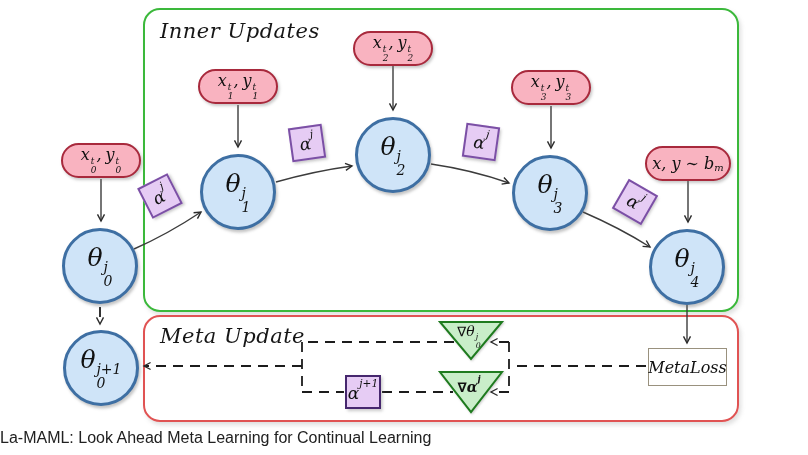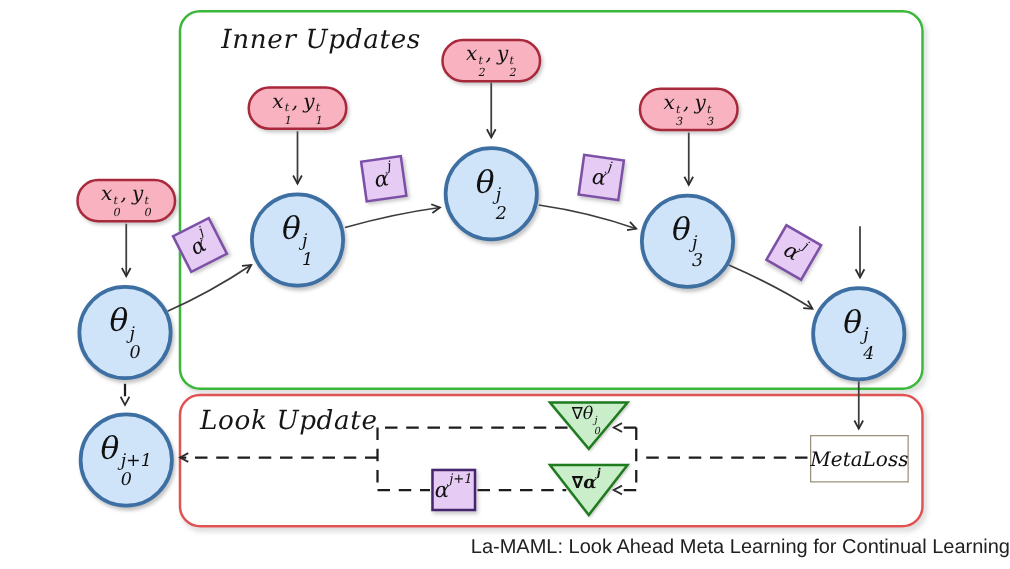--- a/index.html
+++ b/index.html
@@ -5,21 +5,21 @@
   html,body{margin:0;padding:0;background:#ffffff;}
   .canvas{position:relative;width:808px;height:455px;background:#fff;overflow:hidden;
           font-family:"DejaVu Serif",serif;color:#111;}
 
   
   .gbox{position:absolute;border-radius:17px;background:transparent;
         box-shadow:2px 3px 4px rgba(140,140,140,.28);}
   .inner-box{left:143px;top:8px;width:592px;height:300px;border:2.5px solid var(--inner-border,#3bb83b);}
   .meta-box{left:143px;top:315px;width:592px;height:103px;border:2.5px solid var(--meta-border,#e05353);}
   .box-title{position:absolute;font-style:italic;font-size:21px;letter-spacing:.5px;color:#161616;}
-  .t-inner{left:160px;top:19px;margin-left:17px;}
+  .t-inner{left:160px;top:19px;}
   .t-meta{left:160px;top:324px;}
 
   
   svg.wires{position:absolute;left:0;top:0;z-index:3;}
   .sl{stroke:#3c3c3c;stroke-width:1.4;fill:none;}
   .dl{stroke:#1c1c1c;stroke-width:1.8;fill:none;stroke-dasharray:10 7;}
   .tri{fill:var(--grad-fill,#c9eec9);stroke:var(--grad-border,#1e7b1e);stroke-width:2;
        filter:drop-shadow(1px 1.5px 1px rgba(110,110,110,.35));}
 
   
@@ -56,32 +56,32 @@
   .gl{position:absolute;z-index:6;text-align:center;font-size:14px;font-style:italic;white-space:nowrap;}
   .nab{font-family:"DejaVu Sans",sans-serif;font-style:normal;font-size:0.95em;}
 
   
   .mlbox{position:absolute;left:648px;top:348px;width:79px;height:38px;z-index:4;
          background:#fff;border:1.5px solid var(--metaloss-border,#99917e);box-sizing:border-box;
          display:flex;align-items:center;justify-content:center;text-align:right;}
   .mll{font-size:16px;font-style:italic;white-space:nowrap;}
 
   
-  .caption{position:absolute;left:0;top:429px;width:808px;text-align:right;
+  .caption{position:absolute;left:0;top:429px;width:808px;text-align:left;
            font-family:"Liberation Sans",sans-serif;font-size:16px;color:#212121;z-index:2;}
 </style>
 </head>
 <body>
 
 <div class="canvas">
 
   <div class="gbox inner-box"></div>
   <div class="gbox meta-box"></div>
   <span class="box-title t-inner">Inner Updates</span>
-  <span class="box-title t-meta">Look Update</span>
+  <span class="box-title t-meta">Meta Update</span>
 
   <svg class="wires" width="808" height="455">
     <defs>
       <marker id="ar" markerWidth="10" markerHeight="10" refX="7.6" refY="4.5" orient="auto" markerUnits="userSpaceOnUse">
         <path d="M1,1 L7.6,4.5 L1,8" fill="none" stroke="#2d2d2d" stroke-width="1.4"></path>
       </marker>
     </defs>
 
     <path class="sl" marker-end="url(#ar)" d="M101,179 L101,221"></path>
     <path class="sl" marker-end="url(#ar)" d="M238,105 L238,147"></path>
@@ -140,20 +140,23 @@
   </div>
   <div class="capsule" style="left:511px;top:70px;width:80px;">
     <span class="cl"><span>x</span><span class="st">
           <span class="sp">t</span>
           <span class="sb">3</span>
         </span><span class="comma">,</span><span>y</span><span class="st">
           <span class="sp">t</span>
           <span class="sb">3</span>
         </span></span>
   </div>
+  <div class="capsule" style="left:645px;top:146px;width:86px;">
+    <span class="cl"><span>x, y ∼ b</span><span class="asub">m</span></span>
+  </div>
 
   <div class="node" style="left:62px;top:228px;">
     <span class="nl"><span>θ</span><span class="st">
           <span class="sp">j</span>
           <span class="sb">0</span>
         </span></span>
   </div>
   <div class="node" style="left:200px;top:154px;">
     <span class="nl"><span>θ</span><span class="st">
           <span class="sp">j</span>

